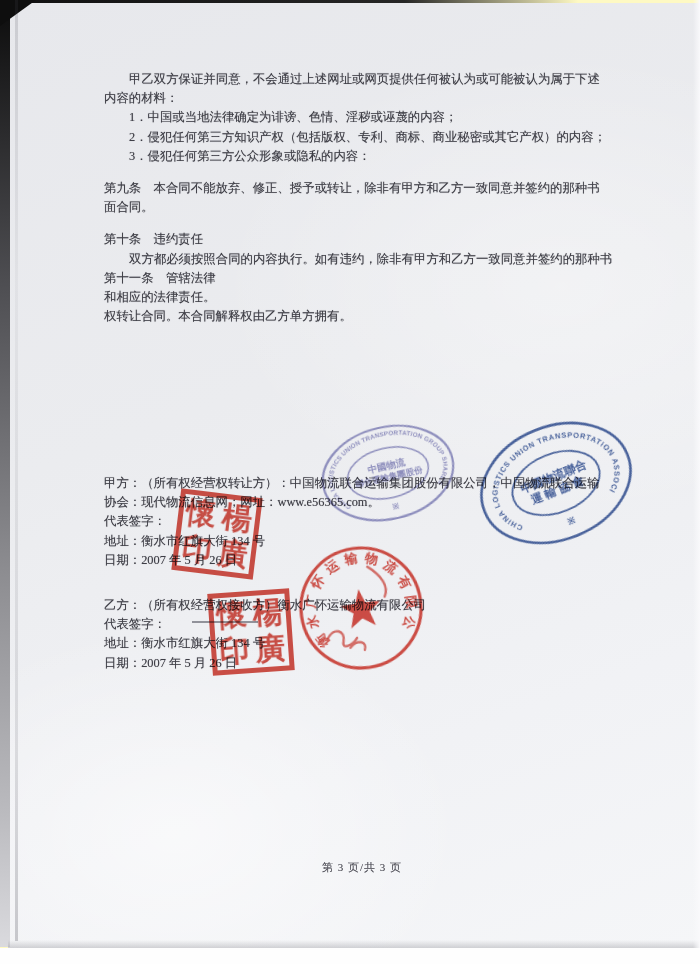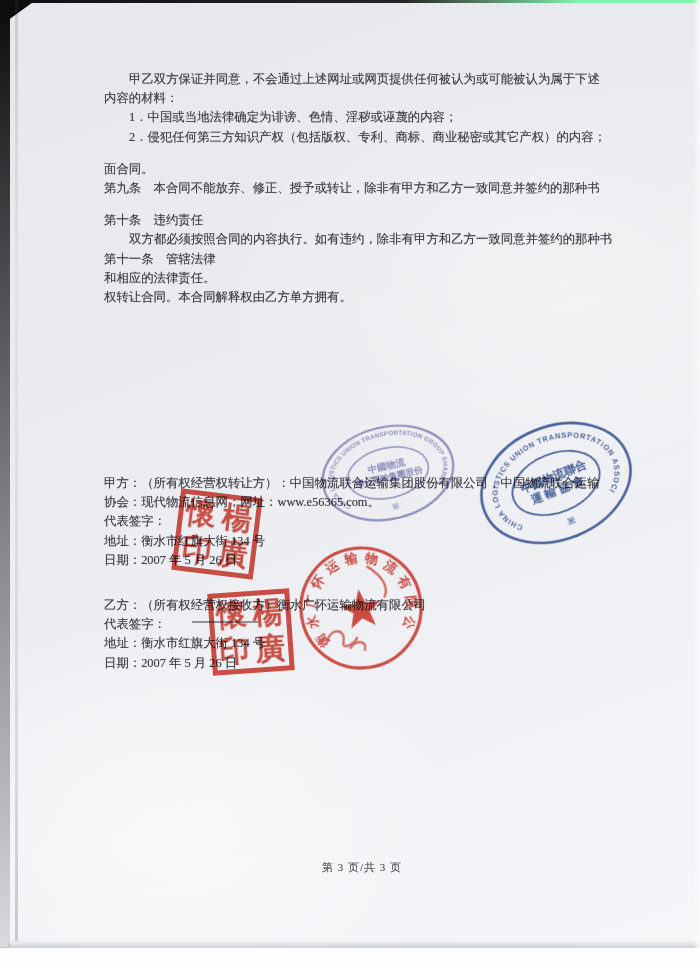--- a/index.html
+++ b/index.html
@@ -1,18 +1,18 @@
 <!DOCTYPE html>
 <html><head>
 <meta charset="utf-8">
 <style>
   html,body { margin:0; padding:0; background:#ffffff; }
   .scan {
     position:relative; width:700px; height:964px; overflow:hidden;
-    background:#86efac;
+    background:#fef9c3;
     font-family:"Liberation Serif","DejaVu Serif",serif;
   }
   .paper {
     position:absolute; left:8px; top:3px; width:692px; height:945px;
     background:
       radial-gradient(420px 300px at 24% 88%, rgba(255,255,255,.55), rgba(255,255,255,0) 70%),
       radial-gradient(500px 340px at 80% 30%, rgba(255,255,255,.35), rgba(255,255,255,0) 70%),
       linear-gradient(160deg,#e7e8ec 0%, #ebecef 40%, #f1f2f5 75%, #f5f6f8 100%);
   }
   
@@ -67,23 +67,24 @@
 <body>
 
 <div class="scan">
   <div class="paper"></div>
 
   <div class="doc-text clauses">
     <p class="indent">甲乙双方保证并同意，不会通过上述网址或网页提供任何被认为或可能被认为属于下述</p>
     <p>内容的材料：</p>
     <p class="indent">1．中国或当地法律确定为诽谤、色情、淫秽或诬蔑的内容；</p>
     <p class="indent">2．侵犯任何第三方知识产权（包括版权、专利、商标、商业秘密或其它产权）的内容；</p>
+    <p class="indent">3．侵犯任何第三方公众形象或隐私的内容：</p>
     <div class="gap"></div>
+    <p>第九条　本合同不能放弃、修正、授予或转让，除非有甲方和乙方一致同意并签约的那种书</p>
     <p>面合同。</p>
-    <p>第九条　本合同不能放弃、修正、授予或转让，除非有甲方和乙方一致同意并签约的那种书</p>
     <div class="gap"></div>
     <p>第十条　违约责任</p>
     <p class="indent">双方都必须按照合同的内容执行。如有违约，除非有甲方和乙方一致同意并签约的那种书</p>
     <p>第十一条　管辖法律</p>
     <p>和相应的法律责任。</p>
     <p>权转让合同。本合同解释权由乙方单方拥有。</p>
   </div>
 
   <div class="doc-text party-a">
     <p>甲方：（所有权经营权转让方）：中国物流联合运输集团股份有限公司，中国物流联合运输</p>

